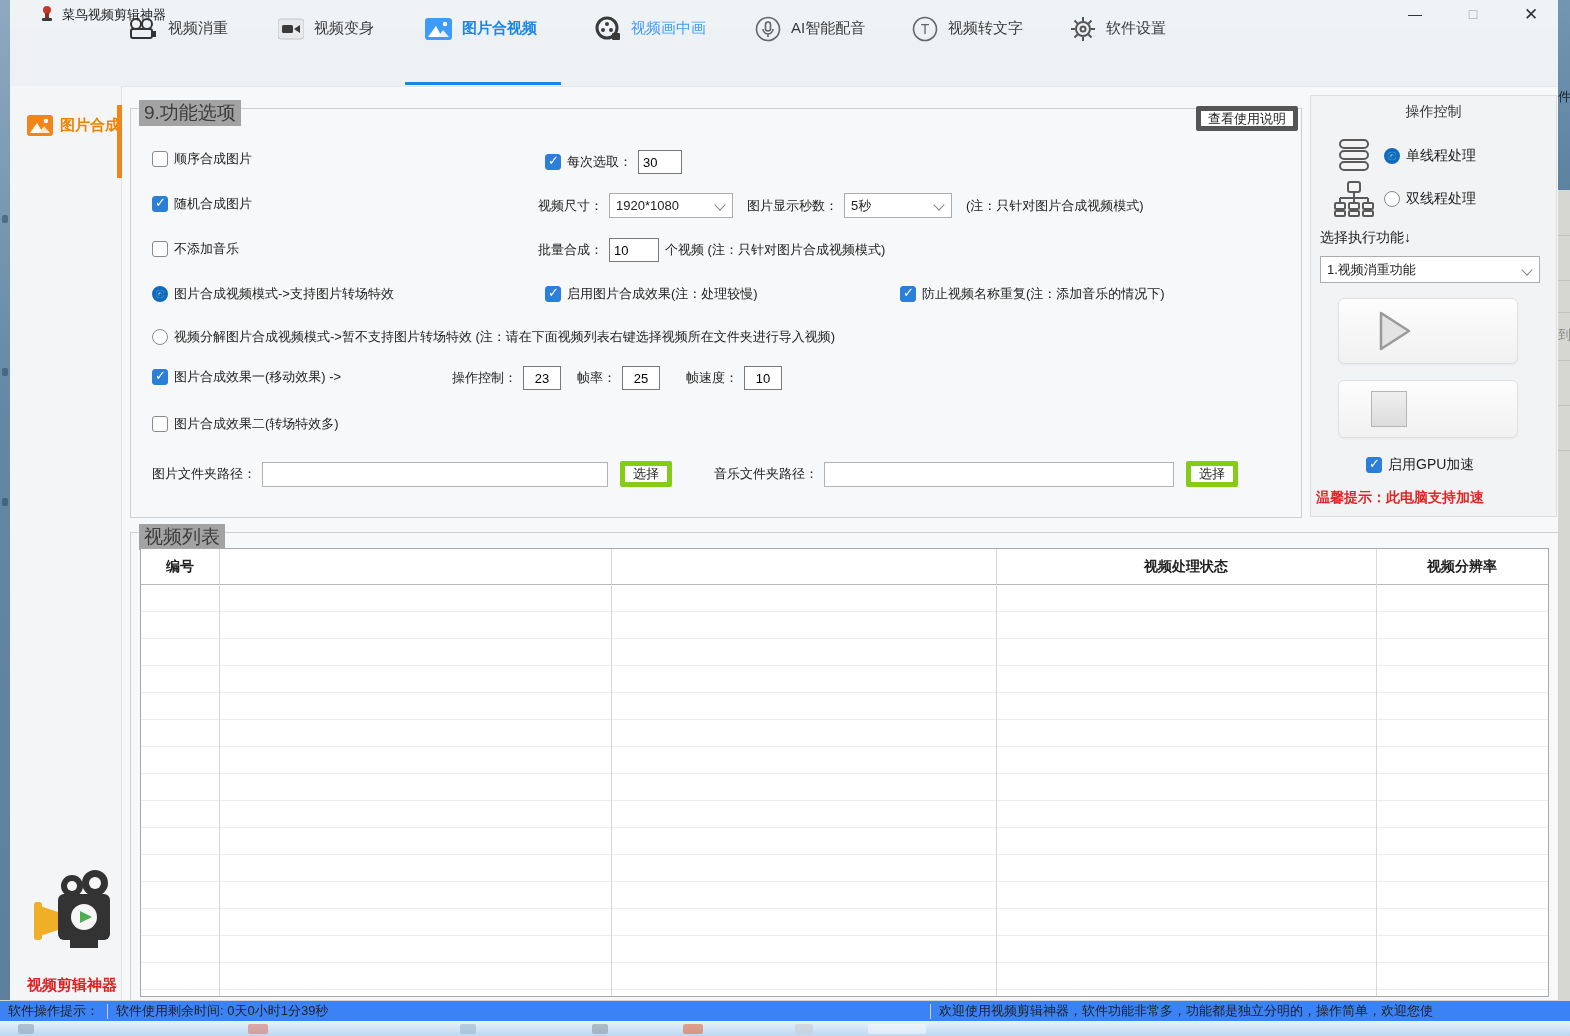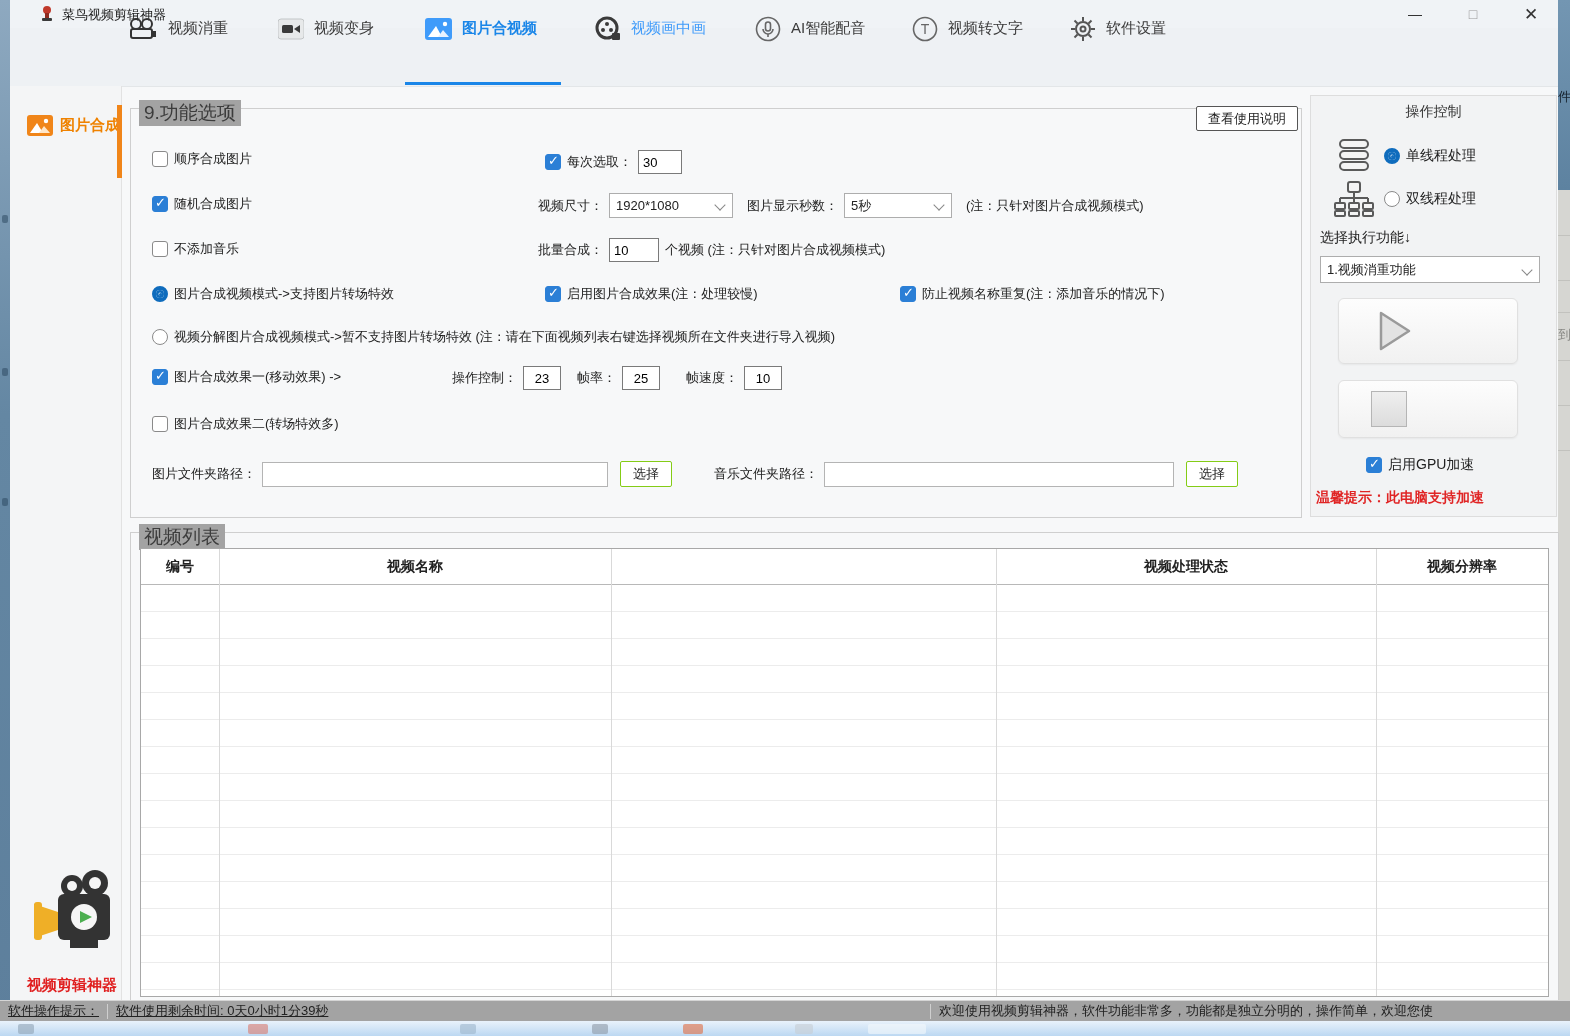--- a/index.html
+++ b/index.html
@@ -41,36 +41,36 @@
   .cb.checked::after{content:"✓";position:absolute;left:2px;top:-2px;color:#fff;font-size:13px;font-weight:bold;}
   .radio{display:inline-block;width:16px;height:16px;box-sizing:border-box;border:1px solid #8a8a8a;background:#fff;border-radius:50%;vertical-align:middle;position:relative;flex:none;}
   .radio.selected{border:2px solid #0f6cbd;background:#0f6cbd;}
   .radio.selected::after{content:"";position:absolute;left:2px;top:2px;width:8px;height:8px;border-radius:50%;background:#fff;box-shadow:inset 0 0 0 2.5px #0f6cbd;}
   .radio.selected::before{content:"";position:absolute;left:4.5px;top:4.5px;width:3px;height:3px;border-radius:50%;background:#0f6cbd;z-index:2;}
   .row{position:absolute;display:flex;align-items:center;gap:6px;white-space:nowrap;}
   .num-input{box-sizing:border-box;height:24px;border:1px solid #7a7a7a;background:#fff;font:13px "Liberation Sans","DejaVu Sans",sans-serif;padding:0 4px;}
   .text-input{box-sizing:border-box;height:25px;border:1px solid #b4b4b4;background:#fff;font:13px "Liberation Sans","DejaVu Sans",sans-serif;padding:0 4px;}
   .selectbox{box-sizing:border-box;height:25px;border:1px solid #adadad;background:#fff;display:flex;align-items:center;padding:0 6px;position:relative;}
   .selectbox .chev{position:absolute;right:8px;top:7px;width:7px;height:7px;border-right:1.5px solid #888;border-bottom:1.5px solid #888;transform:rotate(45deg);}
-  .btn{box-sizing:border-box;background:#fff;border:1px solid #84cc16;display:flex;align-items:center;justify-content:center;font-size:13px;color:#222;border-radius:2px;}
+  .btn{box-sizing:border-box;background:#fff;border:5px solid #84cc16;display:flex;align-items:center;justify-content:center;font-size:13px;color:#222;border-radius:2px;}
   .note{color:#222;}
   
   .ctrl-panel{left:1310px;top:95px;width:247px;height:422px;background:#f2f3f4;border:1px solid #ddd;box-sizing:border-box;}
   .ctrl-title{left:1310px;top:103px;width:247px;text-align:center;font-size:14px;color:#333;}
   .big-btn{box-sizing:border-box;background:linear-gradient(180deg,#fdfdfd,#f1f1f1);border:1px solid #e0e0e0;border-radius:6px;display:flex;align-items:center;box-shadow:0 1px 2px rgba(0,0,0,.05);}
   .stop-square{width:34px;height:34px;background:linear-gradient(180deg,#efefef,#dcdcdc);border:1px solid #b5b5b5;}
   .warn{color:#e02525;font-weight:bold;font-size:14px;}
   
   .table-outer{left:140px;top:548px;width:1409px;height:449px;border:1px solid #a8a8a8;background:#fff;box-sizing:border-box;}
   .thead{position:absolute;left:0;top:0;width:100%;height:36px;border-bottom:1px solid #b8b8b8;box-sizing:border-box;background:#fff;font-weight:bold;}
   .th{position:absolute;top:0;height:36px;display:flex;align-items:center;justify-content:center;font-size:14px;color:#222;}
   .tbody{position:absolute;left:0;top:36px;width:100%;height:411px;background:repeating-linear-gradient(180deg,#fff 0 26px,#ececec 26px 27px);}
   .col-line{position:absolute;top:0;width:1px;height:447px;background:#d9d9d9;}
   
-  .statusbar{left:0;top:1000px;width:1570px;height:21px;background:#a3a3a3;border-top:1px solid #d5d5d5;box-sizing:border-box;display:flex;align-items:center;text-decoration:underline;}
+  .statusbar{left:0;top:1000px;width:1570px;height:21px;background:#3b82f6;border-top:1px solid #d5d5d5;box-sizing:border-box;display:flex;align-items:center;}
   .statusbar .seg{padding:0 8px;height:15px;display:flex;align-items:center;border-right:1px solid #cfcfcf;white-space:nowrap;}
   .taskbar{left:0;top:1021px;width:1570px;height:15px;background:linear-gradient(180deg,#e9f2fb,#bcd8f2);}
   .taskbar .blob{position:absolute;top:3px;height:10px;border-radius:2px;opacity:.6;}
   svg{display:block;}
 </style>
 </head>
 <body>
 
 <div class="abs left-strip">
   <span class="dot" style="top:215px"></span>
@@ -337,21 +337,20 @@
   <span style="font-size:14px">启用GPU加速</span>
 </div>
 <div class="abs warn" style="left:1316px;top:489px">温馨提示：此电脑支持加速</div>
 
 <div class="abs groupbox" style="left:130px;top:532px;width:1427px;height:468px">
   <span class="legend">视频列表</span>
 </div>
 <div class="abs table-outer">
   <div class="thead">
     <div class="th" style="left:0;width:78px">编号</div>
-    <div class="th" style="left:78px;width:392px">视频名称</div>
     <div class="th" style="left:855px;width:380px">视频处理状态</div>
     <div class="th" style="left:1235px;width:172px">视频分辨率</div>
   </div>
   <div class="tbody"></div>
   <div class="col-line" style="left:78px"></div>
   <div class="col-line" style="left:470px"></div>
   <div class="col-line" style="left:855px"></div>
   <div class="col-line" style="left:1235px"></div>
 </div>
 

